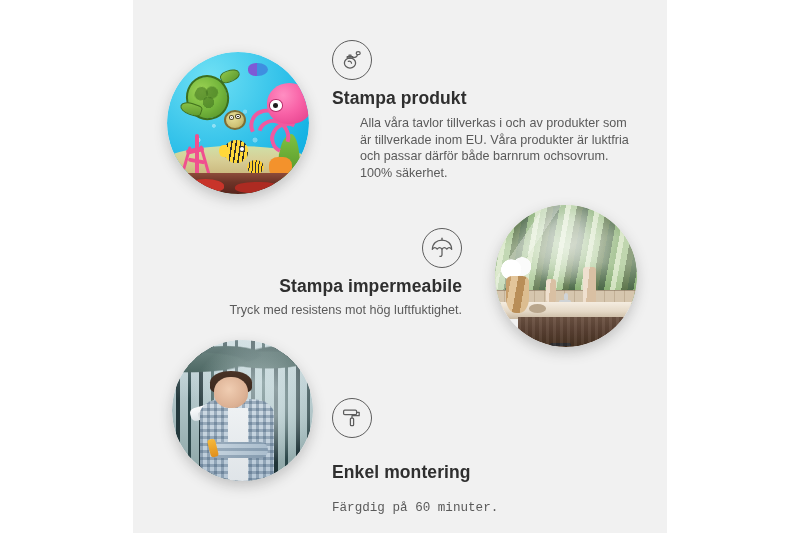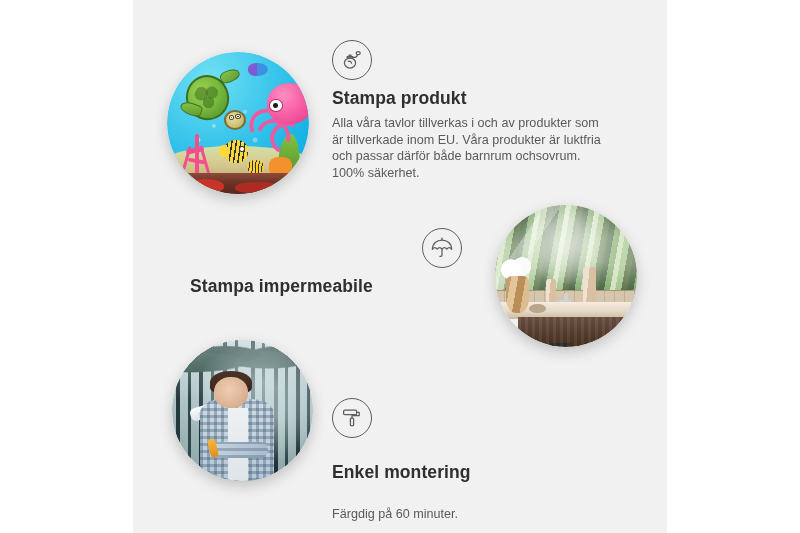--- a/index.html
+++ b/index.html
@@ -365,32 +365,32 @@
   }
   .f-body {
     font-size: 12.6px;
     line-height: 16.6px;
     color: #5a5a5a;
   }
 
   
   #feature-odourless { left: 332px; top: 40px; width: 290px; }
   #feature-odourless .f-title { margin-top: 8px; }
-  #feature-odourless .f-body { margin-top: 6px; width: 281px; }
-
-  
-  #feature-waterproof { left: 190px; top: 228px; width: 272px; }
+  #feature-odourless .f-body { margin-top: 6px; width: 281px; margin-left: 28px; }
+
+  
+  #feature-waterproof { left: 190px; top: 228px; width: 272px; text-align: right; }
   #feature-waterproof .icon-badge { margin-left: auto; }
   #feature-waterproof .f-title { margin-top: 8px; }
   #feature-waterproof .f-body { margin-top: 5px; }
 
   
   #feature-assembly { left: 332px; top: 398px; width: 250px; }
   #feature-assembly .f-title { margin-top: 24px; }
-  #feature-assembly .f-body { margin-top: 23px; }
+  #feature-assembly .f-body { margin-top: 17px; font-family: Liberation Mono, monospace; }
 </style>
 </head>
 <body>
 
 <div class="stage">
   <div class="panel"></div>
 
   <div class="circle" id="circle-sea">
     <div class="inner">
       <div class="sea-water"></div>
@@ -485,20 +485,21 @@
   <div class="feature" id="feature-waterproof">
     <div class="icon-badge">
       <svg width="26" height="26" viewBox="0 0 26 26" fill="none" stroke="#5d5d5d" stroke-width="1.25" stroke-linecap="round" stroke-linejoin="round">
         <path d="M3.4 14.2 C3.4 8.4 7.7 5.0 13 5.0 C18.3 5.0 22.6 8.4 22.6 14.2"></path>
         <path d="M3.4 14.2 C5.0 12.0 6.6 12.0 8.2 14.2 C9.8 12.0 11.4 12.0 13 14.2 C14.6 12.0 16.2 12.0 17.8 14.2 C19.4 12.0 21.0 12.0 22.6 14.2"></path>
         <path d="M13 5.0 V3.2"></path>
         <path d="M13 14.2 V19.6 C13 21.0 11.9 21.8 10.8 21.3"></path>
       </svg>
     </div>
     <div class="f-title">Stampa impermeabile</div>
+    <div class="f-body">Tryck med resistens mot hög luftfuktighet.</div>
   </div>
 
   <div class="feature" id="feature-assembly">
     <div class="icon-badge">
       <svg width="26" height="26" viewBox="0 0 26 26" fill="none" stroke="#5d5d5d" stroke-width="1.25" stroke-linecap="round" stroke-linejoin="round">
         <rect x="4.6" y="5.0" width="13.0" height="4.6" rx="1.2"></rect>
         <path d="M17.6 7.3 h2.6 v3.4 h-7.2 v2.0"></path>
         <rect x="11.4" y="13.0" width="3.2" height="7.6" rx="0.9"></rect>
       </svg>
     </div>

